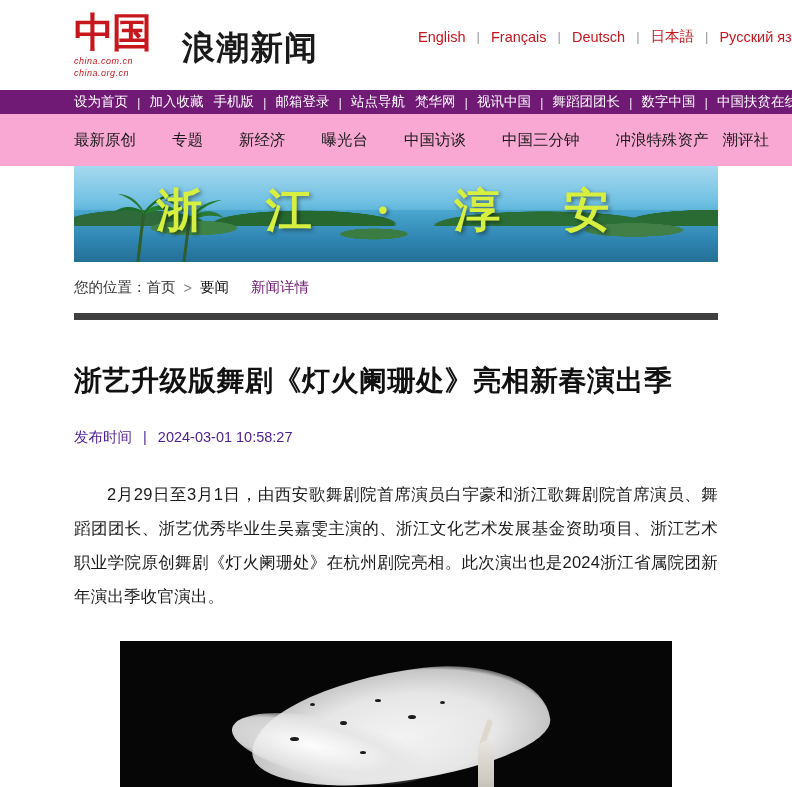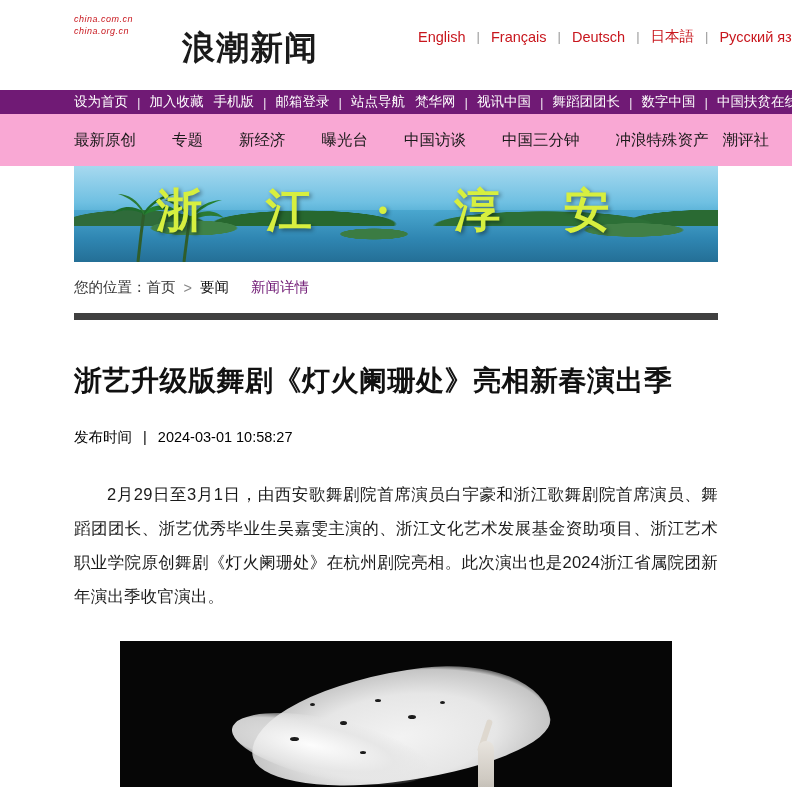--- a/index.html
+++ b/index.html
@@ -203,21 +203,21 @@
     font-size: 28px;
     font-weight: bold;
     color: #111111;
     line-height: 38px;
     margin: 0;
     letter-spacing: .5px;
   }
   .meta {
     margin-top: 28px;
     font-size: 14.5px;
-    color: #000000;
+    color: #4c1d95;
   }
   .meta .m-sep { padding: 0 7px; }
   .body-text {
     margin-top: 30px;
     font-size: 16.5px;
     line-height: 34px;
     color: #1a1a1a;
     text-align: justify;
     text-indent: 2em;
     letter-spacing: .2px;
@@ -278,20 +278,21 @@
     transform: rotate(18deg);
     border-radius: 3px;
   }
 </style>
 </head>
 <body>
 
 <div class="header">
   <div class="logo-wrap">
     <div class="logo-mark">
+      <div class="logo-cn">中国</div>
       <div class="logo-domain">china.com.cn</div>
       <div class="logo-domain">china.org.cn</div>
     </div>
     <div class="logo-title">浪潮新闻</div>
   </div>
 
   <div class="lang-bar">
     <a href="#">English</a>
     <span class="lang-sep">|</span>
     <a href="#">Français</a>

